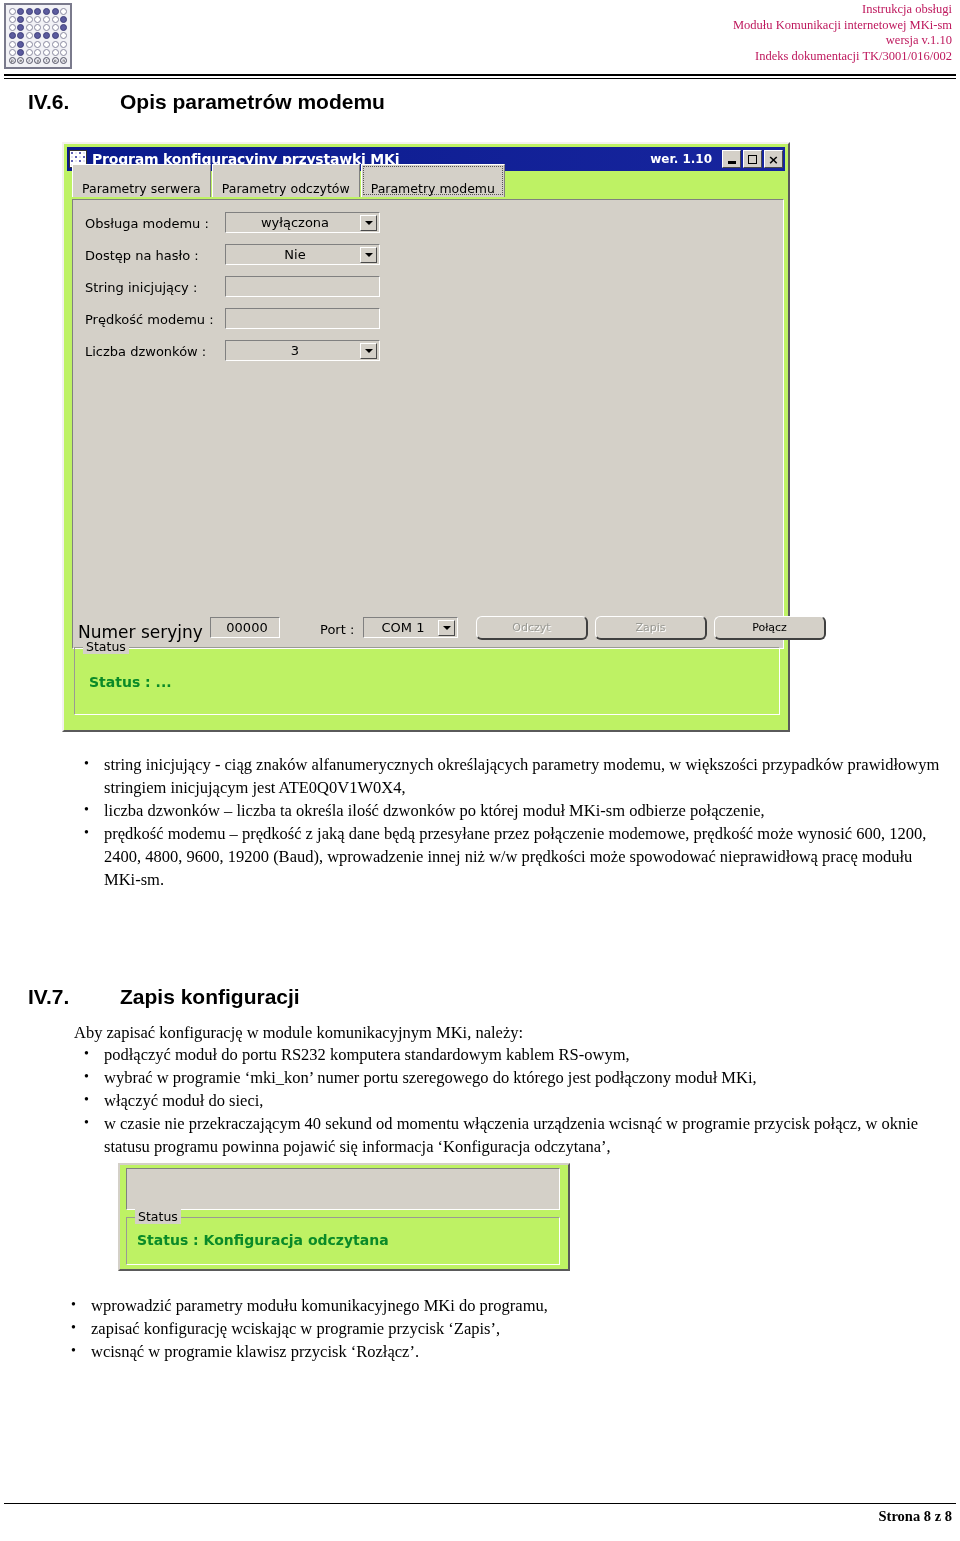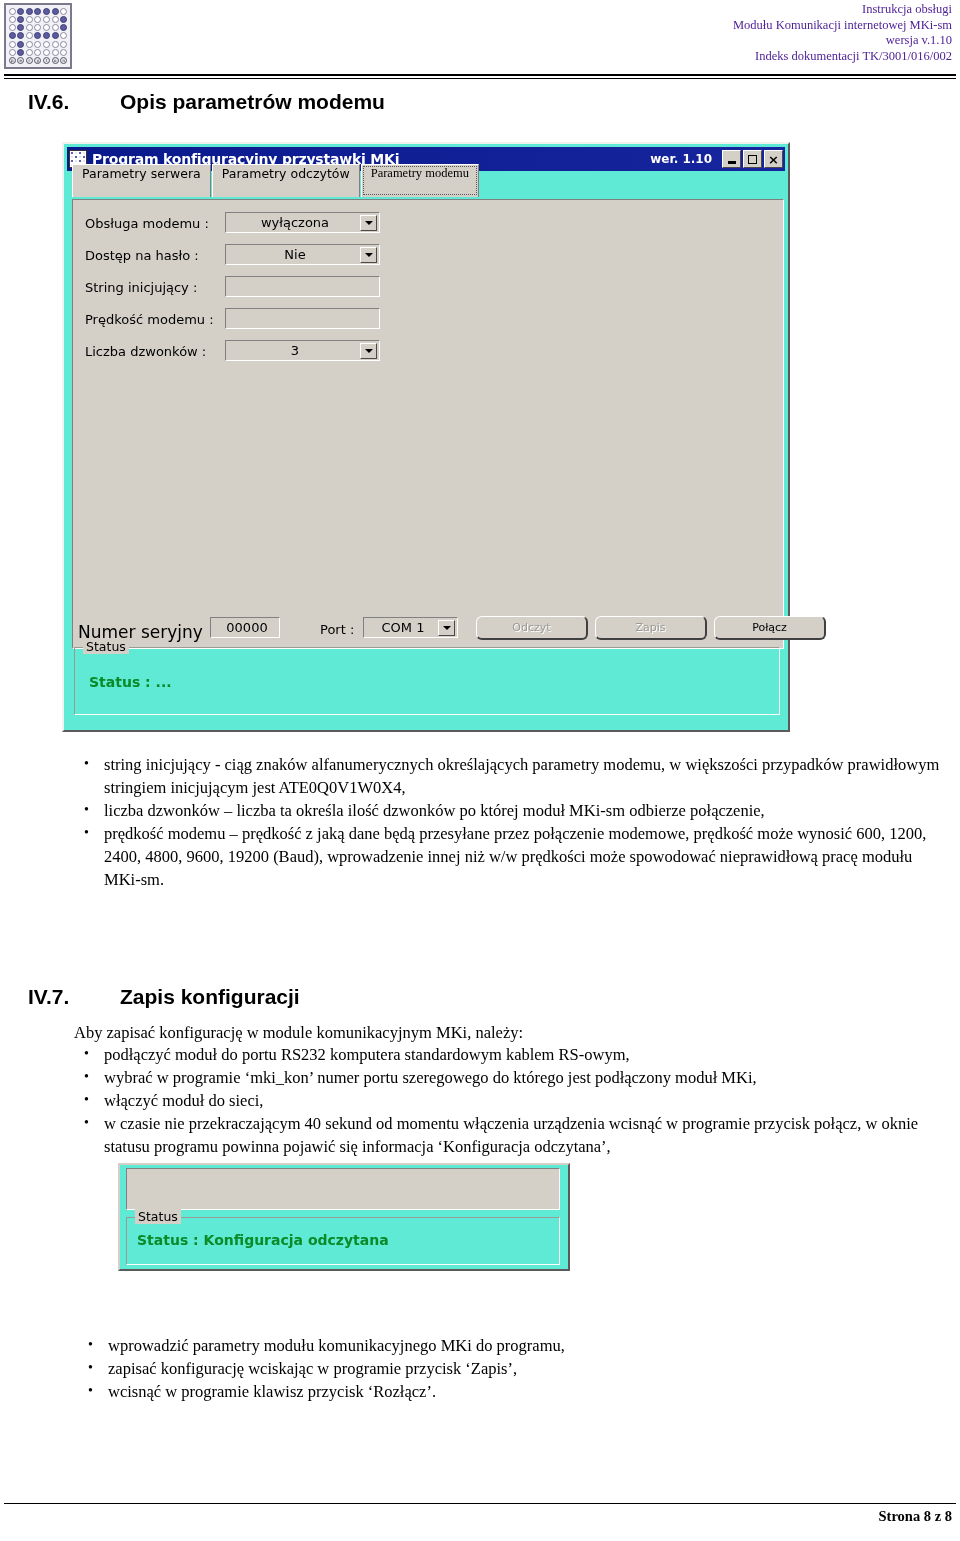--- a/index.html
+++ b/index.html
@@ -67,21 +67,21 @@
     line-height: 1;
   }
 
   .header-lines {
     position: absolute;
     right: 8px; top: 2px;
     text-align: right;
     font-family: "Liberation Serif", serif;
     font-size: 12.5px;
     line-height: 15.5px;
-    color: #4c1d95;
+    color: #be185d;
   }
   .header-rule {
     position: absolute;
     left: 4px; top: 74px;
     width: 952px;
     height: 0;
     border-top: 2px solid #000;
   }
   .header-rule2 {
     position: absolute;
@@ -98,21 +98,21 @@
     font-weight: bold;
     font-size: 21px;
     color: #000;
     white-space: nowrap;
   }
   .heading .num { display: inline-block; width: 92px; }
 
   
   .app-window {
     position: absolute;
-    background: #5eead4;
+    background: #bef264;
     border-top: 2px solid #f4f2ee;
     border-left: 2px solid #f4f2ee;
     border-right: 2px solid #5a5a5a;
     border-bottom: 2px solid #5a5a5a;
     box-sizing: border-box;
     font-family: "DejaVu Sans", sans-serif;
   }
   .titlebar {
     position: absolute;
     left: 3px; top: 3px; right: 3px;
@@ -198,38 +198,37 @@
   }
   .tab {
     height: 21px;
     padding: 16px 9px;
     background: #d4d0c8;
     border-top: 1.5px solid #ffffff;
     border-left: 1.5px solid #ffffff;
     border-right: 1.5px solid #808080;
     box-sizing: border-box;
     display: flex;
-    align-items: flex-end;
+    align-items: flex-start;
     font-size: 12.5px;
     color: #000;
     white-space: nowrap;
     font-family: "DejaVu Sans", sans-serif;
     margin-right: 1px;
   }
   .tab.active {
     height: 24px;
     margin-top: -3px;
     border: 1.5px solid #ffffff;
     border-right-color: #808080;
     border-bottom: none;
     outline: 1px dotted #555;
     outline-offset: -3px;
     z-index: 3;
     background: #d4d0c8;
-    font-family: Liberation Serif, serif;
   }
 
   
   .panel {
     position: absolute;
     background: #d4d0c8;
     border-top: 1.5px solid #808080;
     border-left: 1.5px solid #808080;
     border-right: 1.5px solid #ffffff;
     border-bottom: 1.5px solid #ffffff;
@@ -687,20 +686,20 @@
 </ul>
 
 <div class="app-window" style="left:118px; top:1163px; width:452px; height:108px; border-top-color:#d4d0c8; border-left-color:#d4d0c8;">
   <div class="panel" style="left:6px; top:3px; width:434px; height:42px;"></div>
   <div class="groupbox" style="left:6px; top:52px; width:434px; height:48px;">
     <span class="gb-title">Status</span>
     <span class="status-text" style="left:10px; top:14px;">Status : Konfiguracja odczytana</span>
   </div>
 </div>
 
-<ul class="bullets" style="left:82px; top:1294px; width:872px;margin-top:40px;">
+<ul class="bullets" style="left:65px; top:1294px; width:872px;">
   <li>wprowadzić parametry modułu komunikacyjnego MKi do programu,</li>
   <li>zapisać konfigurację wciskając w programie przycisk ‘Zapis’,</li>
   <li>wcisnąć w programie klawisz przycisk ‘Rozłącz’.</li>
 </ul>
 
 <div class="footer-rule"></div>
 <div class="footer-text">Strona 8 z 8</div>
 
 </body></html>

